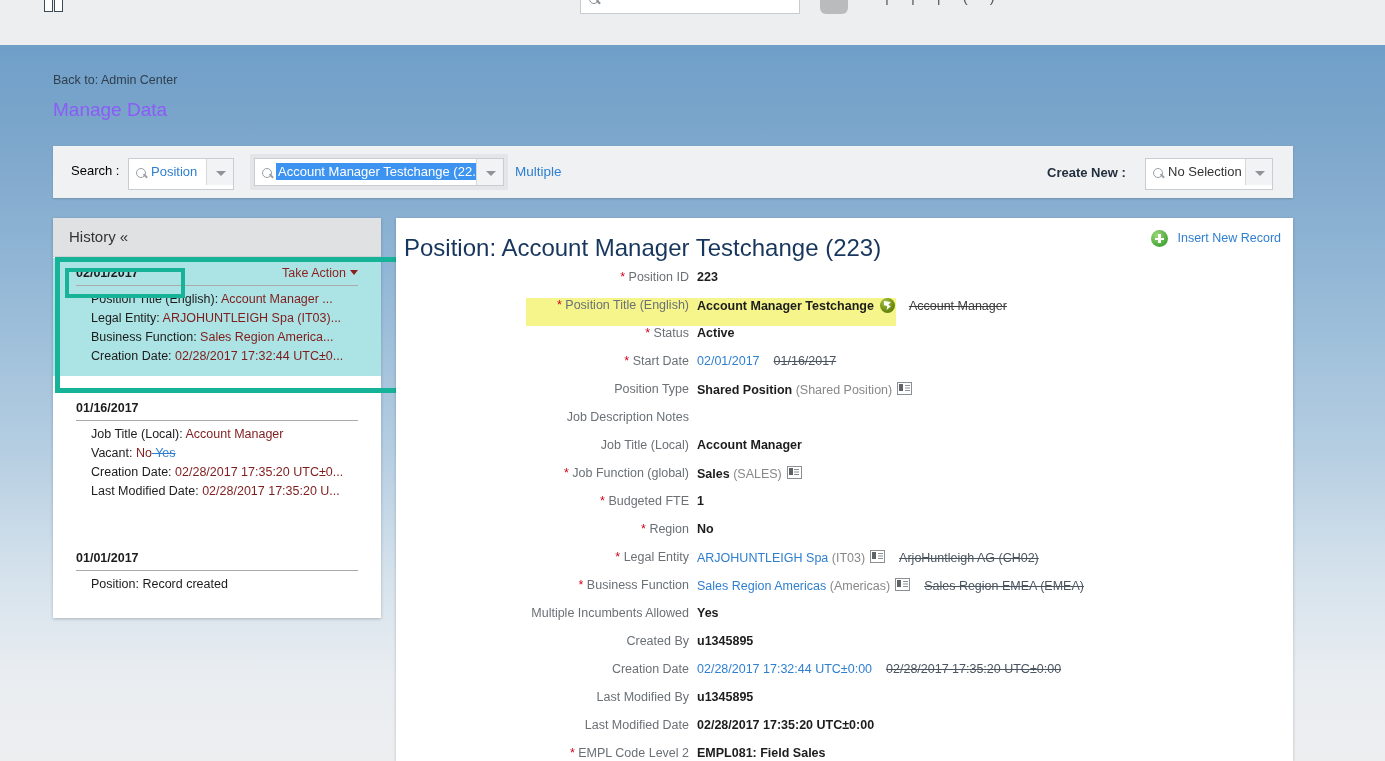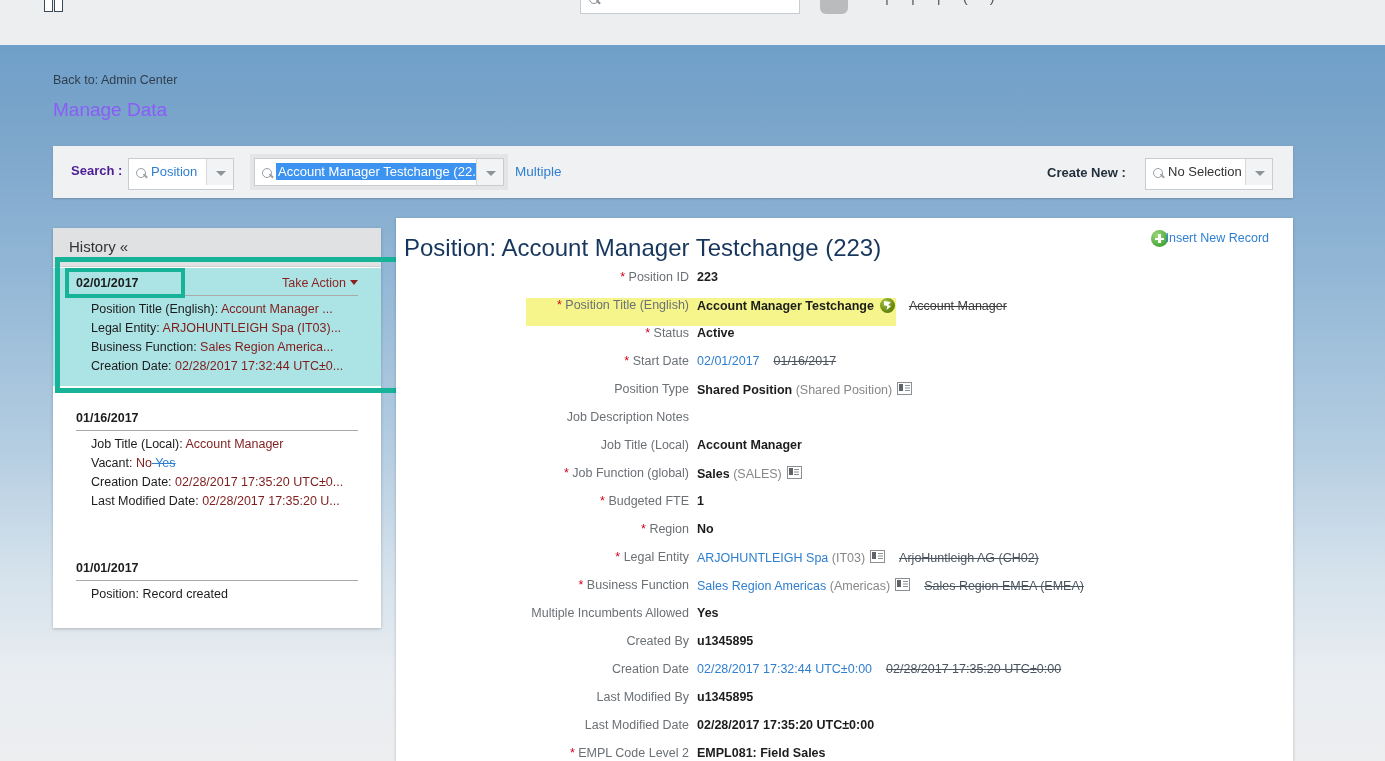--- a/index.html
+++ b/index.html
@@ -26,38 +26,38 @@
   .bg{
     position:absolute;left:0;top:45px;width:1385px;height:716px;
     background:linear-gradient(to bottom,#6f9fc8 0%,#7ea7cc 14%,#95b9d7 34%,#b4cde1 56%,#d5e2ec 74%,#e9edf1 88%,#edeef0 100%);
   }
 
   .backto{position:absolute;left:53px;top:73px;font-size:12.5px;color:#2f3e4d;}
   .pagetitle{position:absolute;left:53px;top:99px;font-size:19px;color:#8b5cf6;}
 
   
   .searchpanel{position:absolute;left:53px;top:146px;width:1240px;height:52px;background:#f0f1f2;box-shadow:0 1px 2px rgba(0,0,0,.18);}
-  .s-label{position:absolute;left:18px;top:17px;font-size:13px;font-weight:bold;color:#4c1d95;}
+  .s-label{position:absolute;left:18px;top:17px;font-size:13px;font-weight:normal;color:#000000;}
   .combo{position:absolute;height:32px;background:#fff;border:1px solid #c9cdd1;box-sizing:border-box;}
   .combo .mag{position:absolute;left:7px;top:9px;width:8px;height:8px;border:1.5px solid #9aa0a6;border-radius:50%;}
   .combo .mag:after{content:"";position:absolute;left:6px;top:6px;width:5px;height:1.5px;background:#9aa0a6;transform:rotate(45deg);}
   .combo .val{position:absolute;left:22px;top:5px;font-size:13px;color:#2f7fd0;white-space:nowrap;}
   .combo .arrowbtn{position:absolute;right:0;top:0;width:26px;height:26px;background:#f2f3f4;border-left:1px solid #d6d9dc;}
   .combo .arrowbtn:after{content:"";position:absolute;left:9px;top:12px;border-left:5px solid transparent;border-right:5px solid transparent;border-top:5px solid #8e9398;}
   #typeCombo{left:128px;top:158px;width:106px;}
   .searchwrap{position:absolute;left:250px;top:154px;width:258px;height:36px;background:#e3e5e7;}
   #queryCombo{left:4px;top:4px;width:250px;height:28px;position:absolute;}
   #queryCombo .valsel{position:absolute;left:21px;top:4px;font-size:13px;color:#fff;background:#3d93f0;padding:1px 2px;white-space:nowrap;}
   .advanced{position:absolute;left:515px;top:164px;font-size:13.5px;color:#2f7fd0;}
   .createlbl{position:absolute;left:1047px;top:165px;font-size:13px;font-weight:bold;color:#22303d;}
   #createCombo{left:1145px;top:158px;width:128px;}
   #createCombo .val{color:#333;}
 
   
-  .history{position:absolute;left:53px;top:228px;width:328px;height:400px;background:#fff;box-shadow:0 1px 3px rgba(0,0,0,.22);}
+  .history{position:absolute;left:53px;top:218px;width:328px;height:400px;background:#fff;box-shadow:0 1px 3px rgba(0,0,0,.22);}
   .history-hd{position:absolute;left:0;top:0;width:328px;height:39px;background:#e0e1e2;border-bottom:1px solid #cfd1d3;box-sizing:border-box;}
   .history-hd span{position:absolute;left:16px;top:10px;font-size:15px;color:#333;}
   .hist-entry{position:absolute;left:0;width:328px;}
   .hist-entry.sel{background:#ace3e4;}
   .he-date{position:absolute;left:23px;top:8px;font-size:12.5px;font-weight:bold;color:#1c1c1c;}
   .he-action{position:absolute;right:23px;top:8px;font-size:12.5px;color:#8c1f1f;}
   .he-action .caret{display:inline-block;margin-left:4px;border-left:4px solid transparent;border-right:4px solid transparent;border-top:5px solid #8c1f1f;vertical-align:2px;}
   .he-rule{position:absolute;left:23px;right:23px;top:27px;height:1px;background:#aaa;}
   .he-rows{position:absolute;left:38px;top:32px;right:8px;}
   .he-row{font-size:12.5px;color:#1c1c1c;line-height:19px;white-space:nowrap;}
@@ -65,21 +65,21 @@
   .he-row .lnk{color:#7f1d1d;}
   .he-row .strike{color:#2f7fd0;text-decoration:line-through;}
 
   
   .teal-outer{position:absolute;left:55px;top:257px;width:356px;height:136px;border:5px solid #16b398;box-sizing:border-box;pointer-events:none;}
   .teal-date{position:absolute;left:65px;top:268px;width:120px;height:30px;border:4px solid #16b398;box-sizing:border-box;pointer-events:none;}
 
   
   .detail{position:absolute;left:396px;top:218px;width:897px;height:543px;background:#fff;box-shadow:0 1px 3px rgba(0,0,0,.22);overflow:hidden;}
   .detail-title{position:absolute;left:8px;top:16px;font-size:24px;color:#17365d;white-space:nowrap;}
-  .insert-new{position:absolute;right:24px;top:13px;font-size:12.5px;color:#2f7fd0;white-space:nowrap;}
+  .insert-new{position:absolute;right:12px;top:13px;font-size:12.5px;color:#2f7fd0;white-space:nowrap;}
   .plus-icon{position:absolute;right:125px;top:12px;width:17px;height:17px;border-radius:50%;
       background:radial-gradient(circle at 35% 30%,#9cd77a 0%,#49a83a 70%,#2f7d24 100%);}
   .plus-icon:before,.plus-icon:after{content:"";position:absolute;background:#fff;}
   .plus-icon:before{left:4px;top:7.5px;width:9px;height:2.5px;}
   .plus-icon:after{left:7.2px;top:4px;width:2.5px;height:9px;}
 
   .rows{position:absolute;left:0;top:52px;width:897px;}
   .frow{position:relative;height:28px;}
   .flabel{position:absolute;left:0;width:293px;text-align:right;font-size:12.5px;color:#6b7075;white-space:nowrap;}
   .flabel .req{color:#d0021b;}

